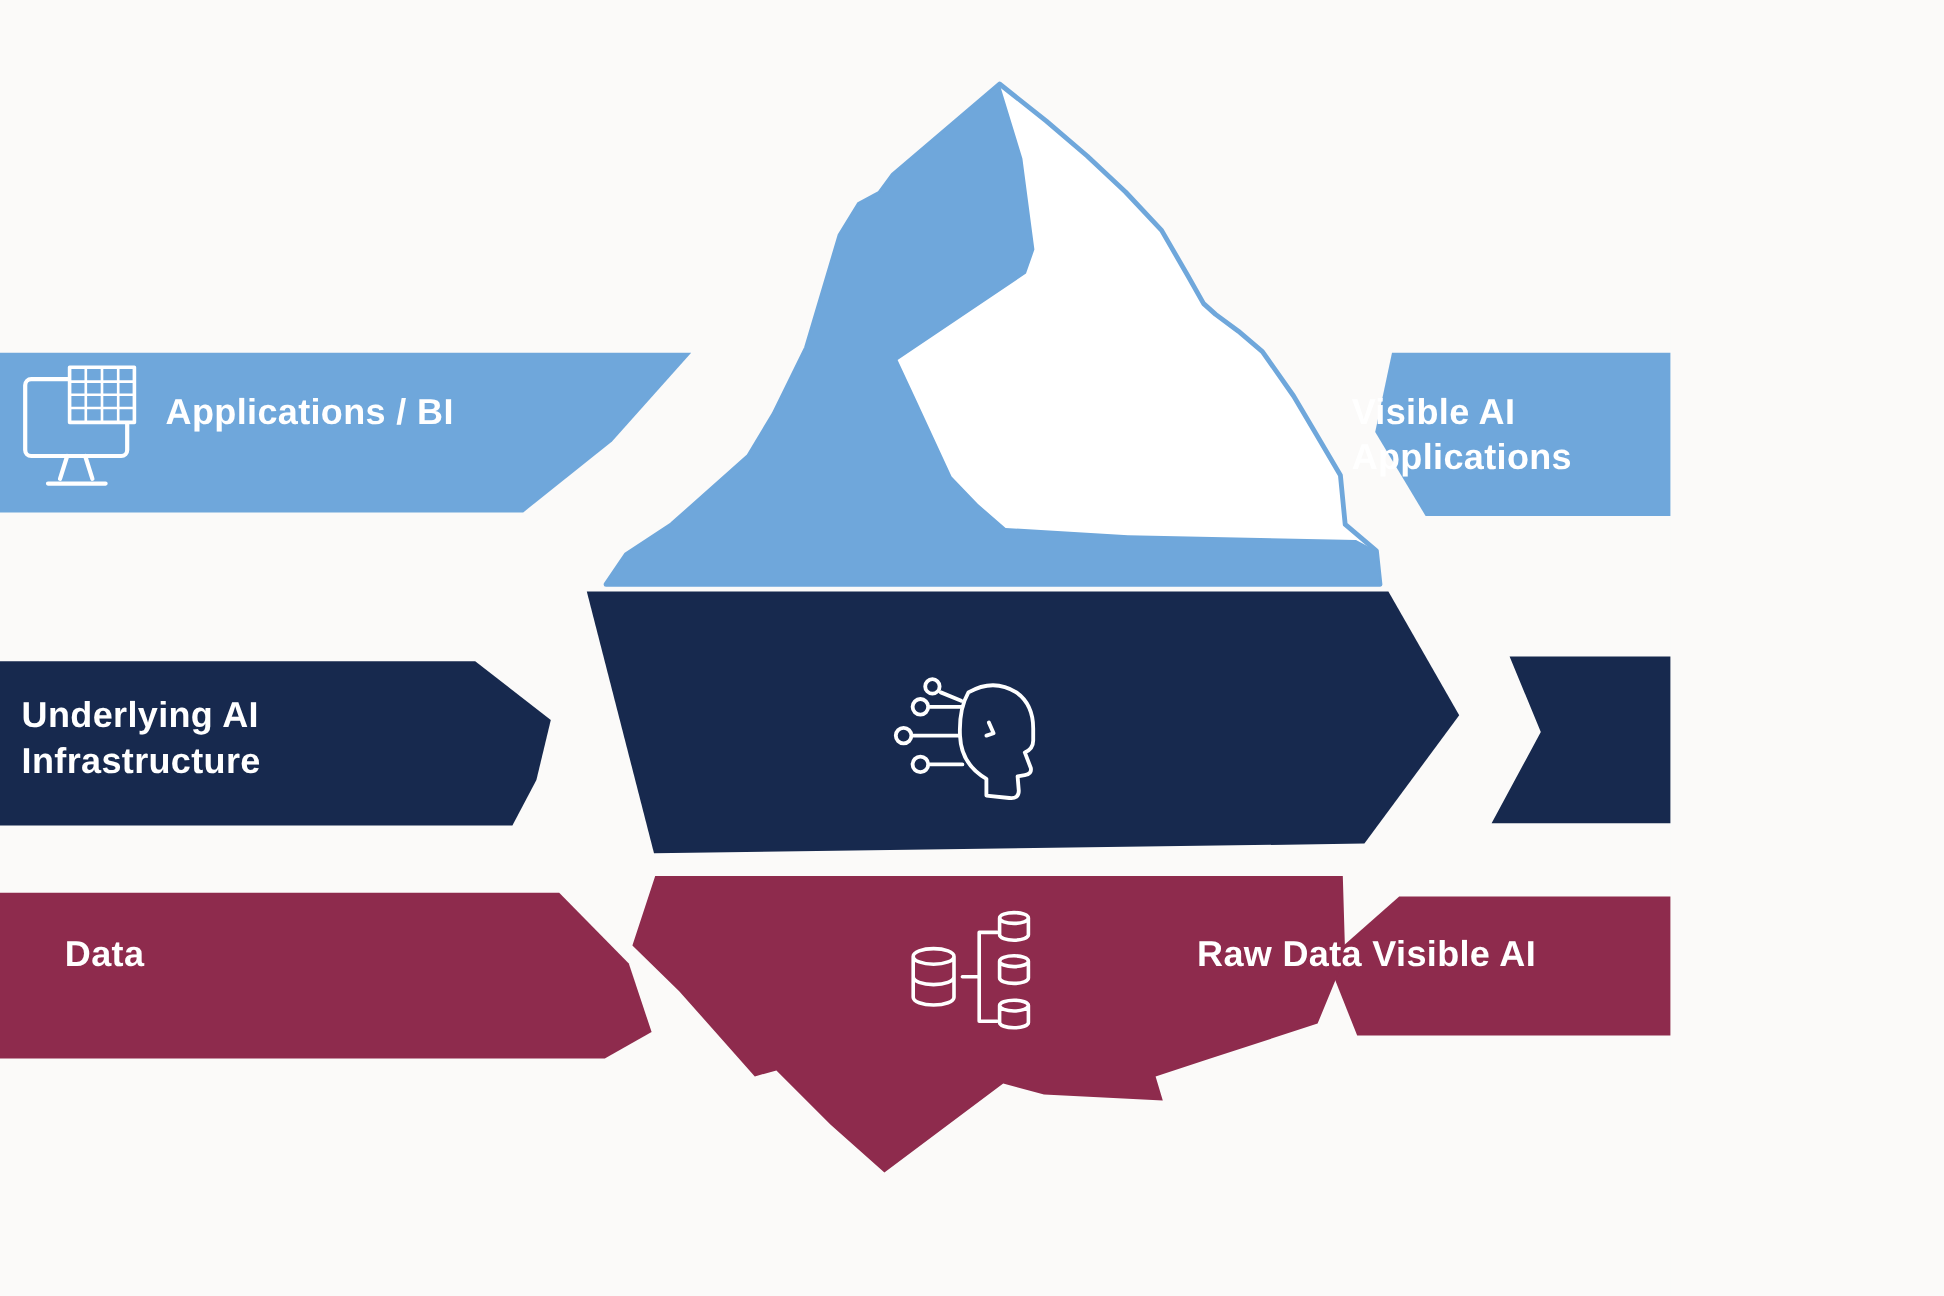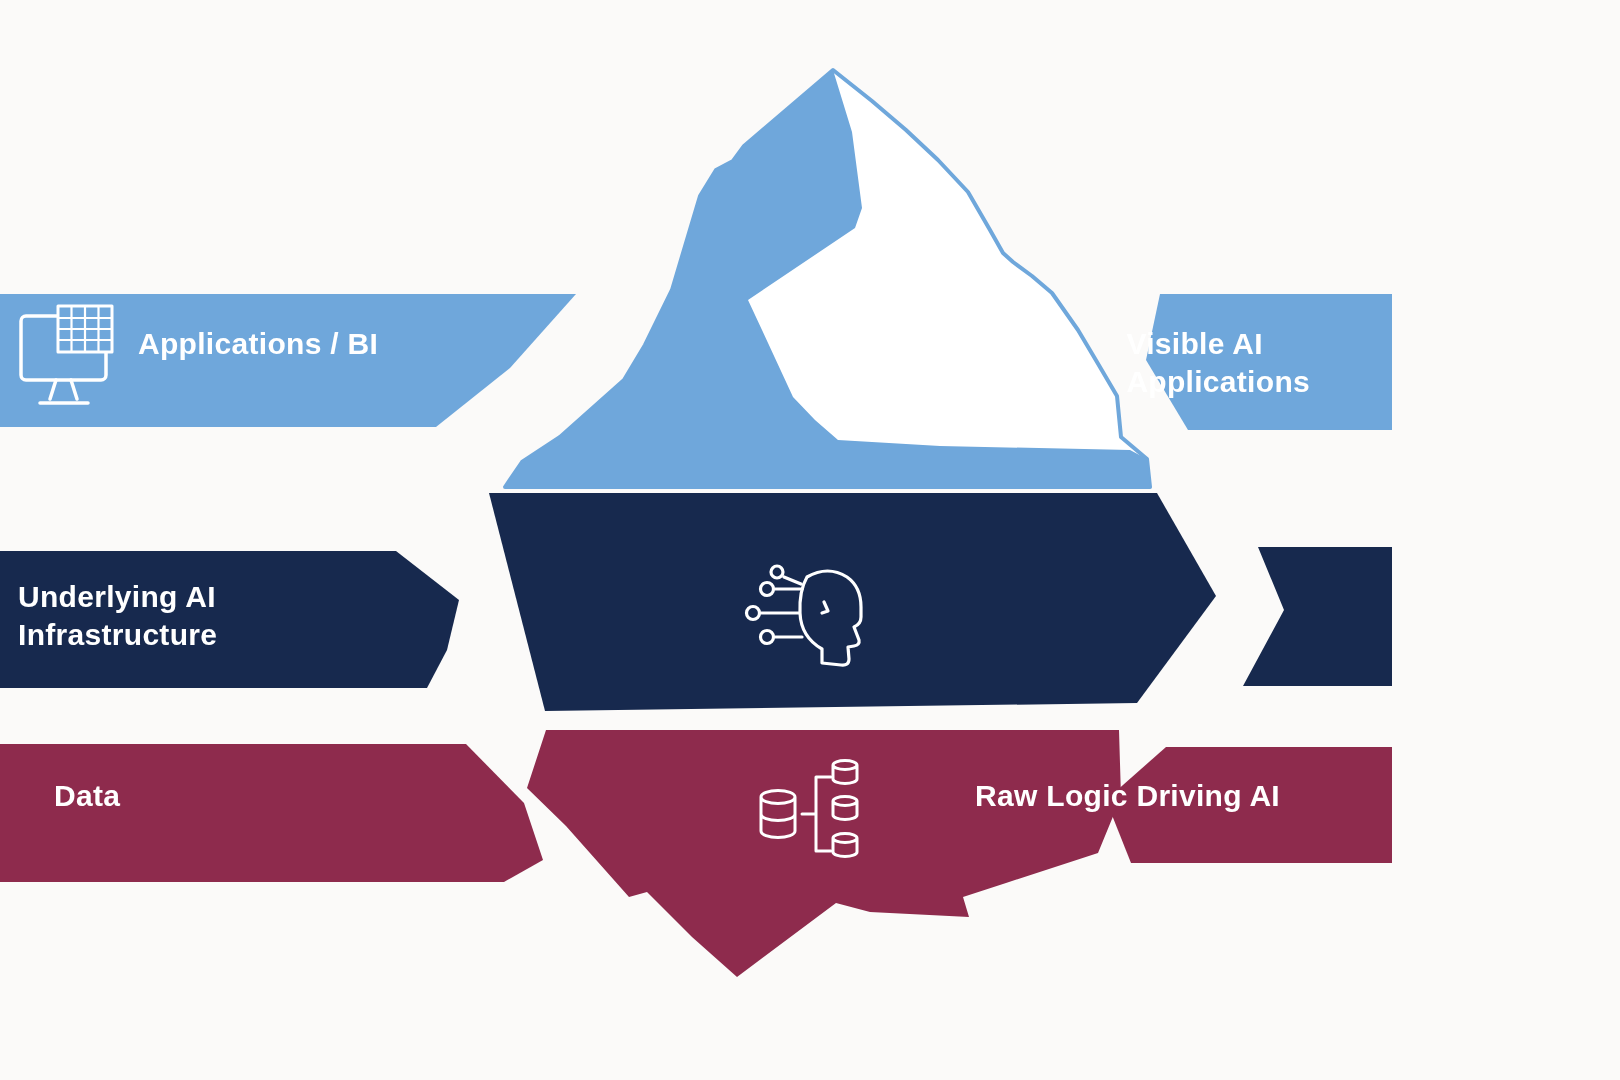--- a/index.html
+++ b/index.html
@@ -92,15 +92,15 @@
 
   <div class="label right" style="right:82px; top:325px;">Visible AI
 Applications</div>
 
   <div class="label" style="left:18px; top:578px;">Underlying AI
 Infrastructure</div>
 
 
   <div class="label" style="left:18px; top:777px;margin-left:36px;">Data</div>
 
-  <div class="label right" style="right:112px; top:777px;">Raw Logic Driving AI</div>
+  <div class="label right" style="right:112px; top:777px;">Raw Data Visible AI</div>
 
 </div>
 
 </body></html>

